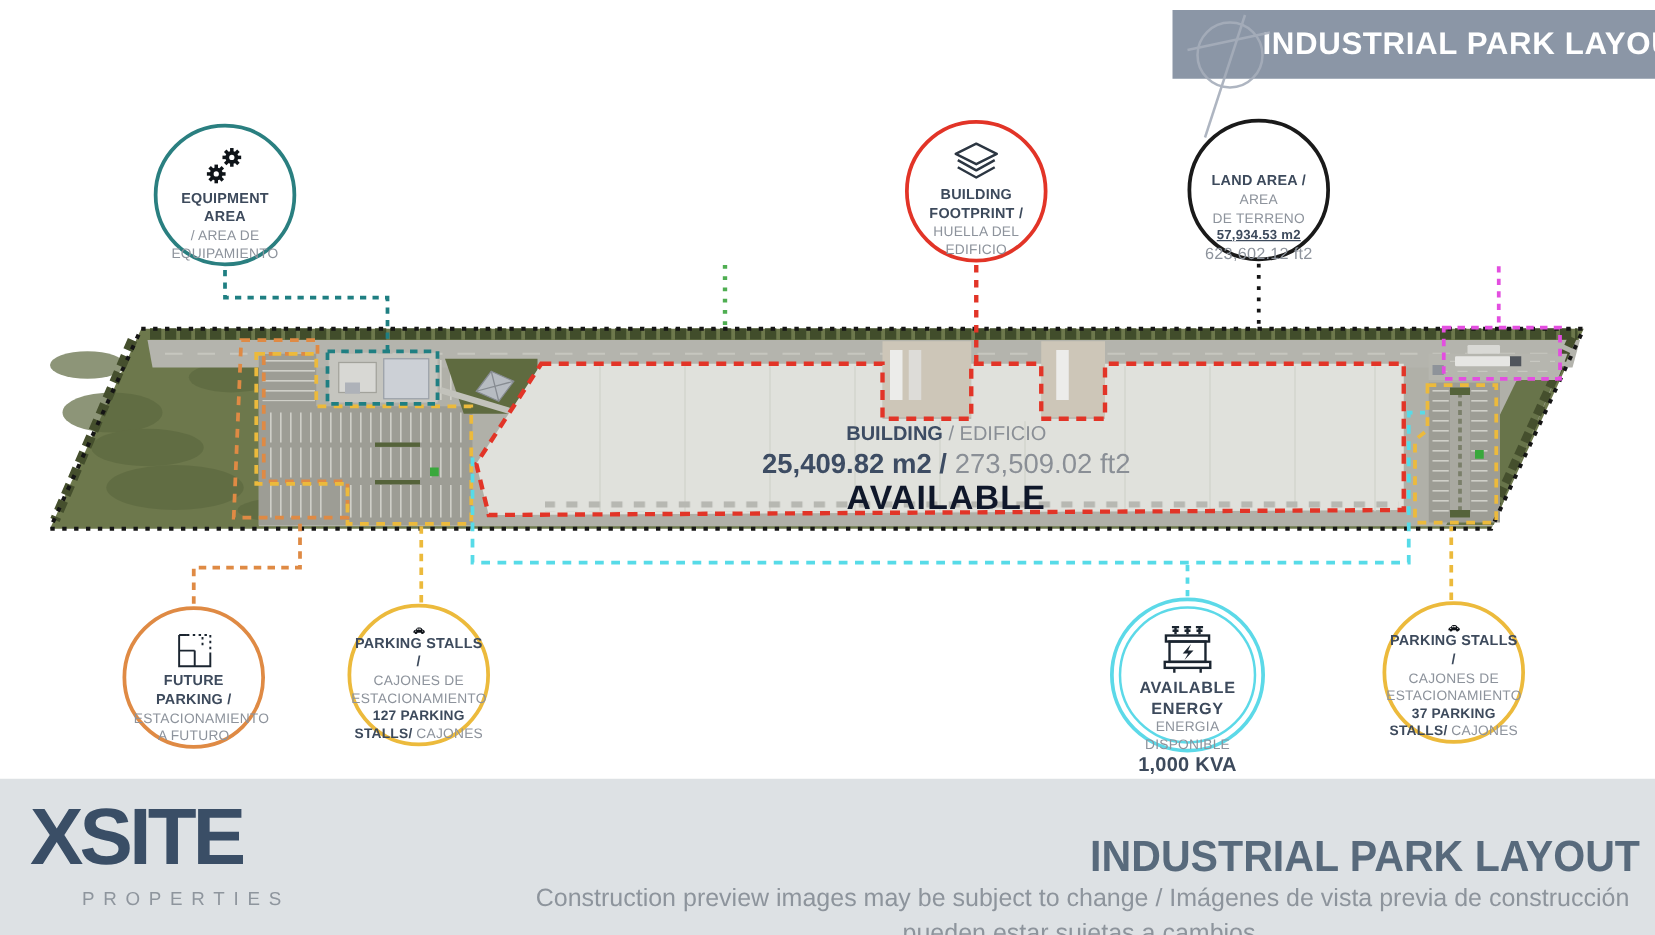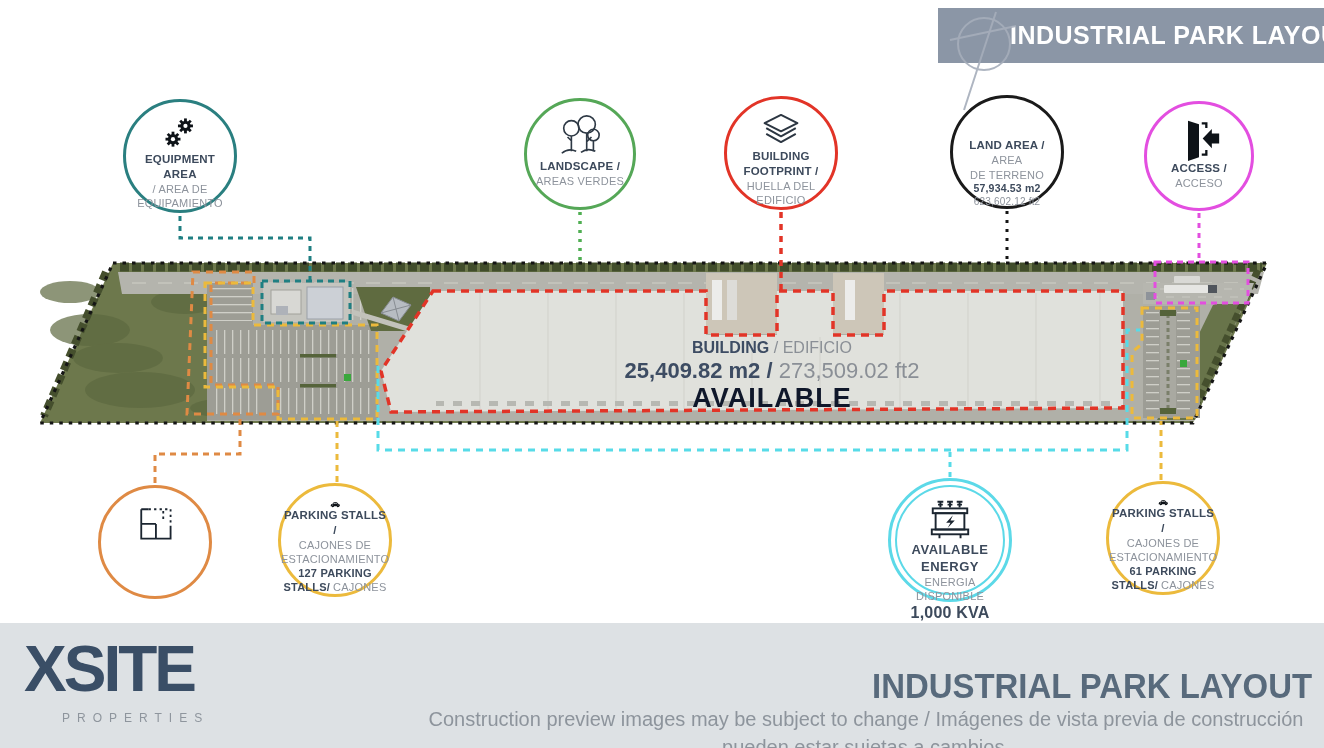--- a/index.html
+++ b/index.html
@@ -12,30 +12,30 @@
   .compass{position:absolute;left:6px;top:2px;overflow:visible;}
   
   .badge{position:absolute;background:#ffffff;border-radius:50%;box-sizing:border-box;
          display:flex;flex-direction:column;align-items:center;text-align:center;}
   .badge .txt{width:96px;}
   .b-bold{color:#3d4a5c;font-weight:bold;font-size:11.5px;line-height:1.28;letter-spacing:.2px;}
   .b-light{color:#8d939c;font-weight:normal;font-size:11px;line-height:1.28;letter-spacing:.2px;}
   .ring-inner{position:absolute;inset:4px;border:2.5px solid #5cd9e8;border-radius:50%;}
   .energy-content{position:relative;z-index:2;display:flex;flex-direction:column;align-items:center;}
   
-  .bldg-label{position:absolute;left:572px;top:338px;width:400px;text-align:center;}
+  .bldg-label{position:absolute;left:557px;top:338px;width:400px;text-align:center;}
   .bl1{font-size:16px;line-height:20px;}
   .bl2{font-size:22px;line-height:26px;}
   .bl3{font-size:27px;line-height:28px;font-weight:bold;color:#0f172a;letter-spacing:1px;}
   .dark{color:#3d4c63;font-weight:bold;}
   .gray{color:#8a8f96;font-weight:normal;}
   
   .footer{position:absolute;left:0;top:623px;width:1324px;height:125px;background:#dde1e4;}
   .logo-text{position:absolute;left:24px;top:14px;font-size:64px;font-weight:800;color:#3a4e66;letter-spacing:-3px;line-height:64px;}
-  .logo-sub{position:absolute;left:62px;top:88px;width:170px;text-align:left;font-size:12px;color:#8e959d;letter-spacing:7px;}
+  .logo-sub{position:absolute;left:62px;top:88px;width:170px;text-align:right;font-size:15px;color:#8e959d;letter-spacing:7px;}
   .footer-title{position:absolute;right:12px;top:43px;font-size:35px;font-weight:800;color:#586a7c;
                 letter-spacing:0px;transform:scaleX(.94);transform-origin:100% 50%;white-space:nowrap;}
   .disclaimer{position:absolute;right:8px;top:83px;width:900px;text-align:center;font-size:20px;line-height:1.38;color:#8d949c;}
   svg{display:block;}
   .plan-svg{position:absolute;left:0;top:0;}
 </style>
 </head>
 <body>
 
 <div class="canvas">
@@ -202,35 +202,20 @@
             <circle r="2.7" fill="#ffffff"></circle>
         </g>
       </g>
     </svg>
     <div class="txt">
       <div class="b-bold">EQUIPMENT AREA</div>
       <div class="b-light">/ AREA DE EQUIPAMIENTO</div>
     </div>
   </div>
 
-  <div class="badge" style="left:524px;top:98px;width:112px;height:112px;border:3.5px solid #55a757;padding-top:12px;">
-    <svg width="48" height="46" viewBox="0 0 48 48">
-      <g fill="none" stroke="#2e3945" stroke-width="1.7">
-        <circle cx="15" cy="16" r="8"></circle>
-          <circle cx="31" cy="12" r="9"></circle>
-          <circle cx="38" cy="23" r="6"></circle>
-        <path d="M15,24 V40 M31,21 V40 M38,29 V40 M15,29 l-4,-4 M31,30 l5,-5"></path>
-        <path d="M5,42 q7,-6 15,-2 M25,41 q7,-5 15,-1"></path>
-      </g>
-    </svg>
-    <div class="txt">
-      <div class="b-bold">LANDSCAPE /</div>
-      <div class="b-light">AREAS VERDES</div>
-    </div>
-  </div>
 
   <div class="badge" style="left:724px;top:96px;width:114px;height:114px;border:3.5px solid #e23427;padding-top:11px;">
     <svg width="46" height="44" viewBox="0 0 48 48">
       <g fill="none" stroke="#2c3642" stroke-width="2.4" stroke-linejoin="round">
         <path d="M24,6 44,16 24,26 4,16 Z"></path>
         <path d="M6,22 24,32 42,22"></path>
         <path d="M6,29 24,39 42,29"></path>
       </g>
     </svg>
     <div class="txt">
@@ -250,37 +235,26 @@
           <polygon points="7,43 3.5,36 10.5,36"></polygon>
       </g>
     </svg>
     <div class="txt" style="width:102px;">
       <div style="font-size:11px;line-height:1.25;margin-top:28px;">
         <span class="b-bold">LAND AREA /</span>
         <span class="b-light">AREA</span>
       </div>
       <div class="b-light">DE TERRENO</div>
       <div style="font-size:10.5px;line-height:1.25;">
-        <span class="b-bold" style="font-size:10.5px;">57,934.53 m2</span>
-        <span class="b-light" style="font-size:10px;">623,602.12 ft2</span>
-      </div>
-    </div>
-  </div>
-
-  <div class="badge" style="left:1144px;top:101px;width:110px;height:110px;border:3.5px solid #e34ee0;padding-top:13px;">
-    <svg width="44" height="44" viewBox="0 0 48 48">
-      <polygon points="12,4 24,8 24,44 12,48" fill="#0e1318"></polygon>
-      <path d="M27,7 h5 v5 M32,36 v5 h-5" fill="none" stroke="#0e1318" stroke-width="2.5"></path>
-      <polygon points="46,18 46,29 38,29 38,34 28,23.5 38,13 38,18" fill="#0e1318"></polygon>
-    </svg>
-    <div class="txt">
-      <div class="b-bold">ACCESS /</div>
-      <div class="b-light">ACCESO</div>
-    </div>
-  </div>
+        <span class="b-bold" style="font-size:10.5px;text-decoration:underline;">57,934.53 m2</span>
+        <span class="b-light" style="font-size:13px;">623,602.12 ft2</span>
+      </div>
+    </div>
+  </div>
+
 
   <div class="bldg-label">
     <div class="bl1">
       <span class="dark">BUILDING</span>
       <span class="gray">/ EDIFICIO</span>
     </div>
     <div class="bl2">
       <span class="dark">25,409.82 m2 /</span>
       <span class="gray">273,509.02 ft2</span>
     </div>
@@ -288,20 +262,24 @@
   </div>
 
   <div class="badge" style="left:98px;top:485px;width:114px;height:114px;border:3.5px solid #df8a44;padding-top:13px;">
     <svg width="44" height="44" viewBox="0 0 48 48">
       <g fill="none" stroke="#1b2530" stroke-width="2">
         <path d="M9,9 H17 M9,9 V41 H41 V27 M9,25 H25 M25,25 V41"></path>
         <path d="M17,9 H41 V25" stroke-dasharray="2.5 3.5"></path>
         <path d="M33,11 V23" stroke-dasharray="2.5 3.5"></path>
       </g>
     </svg>
+    <div class="txt">
+      <div class="b-bold">FUTURE PARKING /</div>
+      <div class="b-light">ESTACIONAMIENTO A FUTURO</div>
+    </div>
   </div>
 
   <div class="badge" style="left:278px;top:483px;width:114px;height:114px;border:3.5px solid #ecba3c;padding-top:14px;">
     <svg width="54" height="42" viewBox="0 0 60 48">
       <path fill="#0d1117" d="M5,33 c0,-6 5,-10 11,-11 l5,-7 c1.5,-2 3.5,-3 6,-3 h7 c5,0 9,2.5 12,6.5 l2.5,3.5 c6,0.8 9.5,4 9.5,9 v5 h-6.5 a5.5,5.5 0 0 1 -11,0 h-19 a5.5,5.5 0 0 1 -11,0 H5 Z"></path>
       <circle cx="19.5" cy="36" r="4.5" fill="#0d1117"></circle>
         <circle cx="49.5" cy="36" r="4.5" fill="#0d1117"></circle>
       <polygon points="24,16 21,22 29,22 29,16" fill="#ffffff"></polygon>
       <polygon points="32,16 32,22 41,22 37.5,16.5" fill="#ffffff"></polygon>
       <rect x="12" y="27" width="7" height="3" rx="1.5" fill="#ffffff"></rect>
@@ -346,21 +324,21 @@
         <circle cx="49.5" cy="36" r="4.5" fill="#0d1117"></circle>
       <polygon points="24,16 21,22 29,22 29,16" fill="#ffffff"></polygon>
       <polygon points="32,16 32,22 41,22 37.5,16.5" fill="#ffffff"></polygon>
       <rect x="12" y="27" width="7" height="3" rx="1.5" fill="#ffffff"></rect>
       <rect x="45" y="27" width="6" height="3" rx="1.5" fill="#ffffff"></rect>
     </svg>
     <div class="txt" style="width:108px;">
       <div class="b-bold">PARKING STALLS /</div>
       <div class="b-light">CAJONES DE ESTACIONAMIENTO</div>
       <div style="font-size:11px;line-height:1.28;">
-        <span class="b-bold" style="font-size:11px;">61 PARKING STALLS/</span>
+        <span class="b-bold" style="font-size:11px;">37 PARKING STALLS/</span>
         <span class="b-light">CAJONES</span>
       </div>
     </div>
   </div>
 
   <div class="footer">
     <div class="logo-text">XSITE</div>
     <div class="logo-sub">PROPERTIES</div>
     <div class="footer-title">INDUSTRIAL PARK LAYOUT</div>
     <div class="disclaimer">Construction preview images may be subject to change / Imágenes de vista previa de construcción pueden estar sujetas a cambios.</div>

